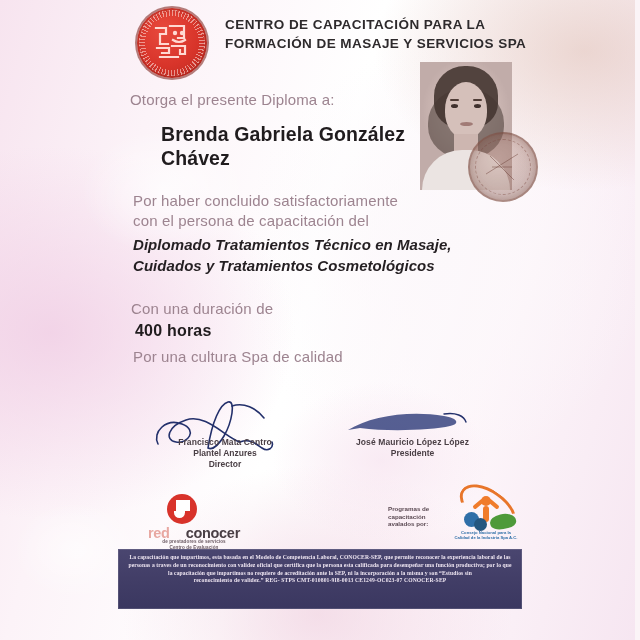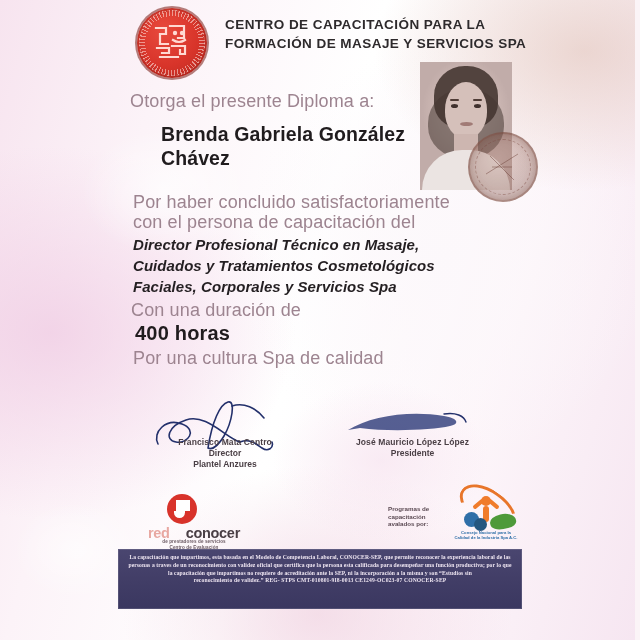--- a/index.html
+++ b/index.html
@@ -77,28 +77,28 @@
     box-shadow:inset 0 0 8px rgba(110,65,55,.35);
   }
   .stamp:after{
     content:"";position:absolute;inset:5px;border-radius:50%;
     border:1px dashed rgba(120,70,60,.40);
   }
   .stamp-scribble{position:absolute;inset:0;}
 
   
   .t{position:absolute;color:#9d8490;}
-  .lbl{font-size:18px;letter-spacing:.15px;}
+  .lbl{font-size:15px;letter-spacing:.15px;}
   .name{
     font-size:19.5px;font-weight:700;color:#201c1e;line-height:24px;letter-spacing:.1px;margin-left:23px;
   }
   .prog{
     font-size:15px;font-style:italic;font-weight:600;color:#241f22;line-height:21.5px;letter-spacing:.05px;
   }
-  .hours{font-size:20px;font-weight:700;color:#201c1e;letter-spacing:.2px;text-align:right;}
+  .hours{font-size:16px;font-weight:700;color:#201c1e;letter-spacing:.2px;text-align:right;}
   .dateline{font-size:11.5px;font-weight:600;color:#2a2426;letter-spacing:.05px;}
 
   
   .sigblock{position:absolute;text-align:center;}
   .signame{font-size:8.5px;font-weight:700;color:#4a3f45;line-height:11px;letter-spacing:.1px;}
   .sigrole{font-size:8.5px;font-weight:700;color:#4a3f45;line-height:11px;}
   .sigink{position:absolute;pointer-events:none;}
 
   
   .rc{position:absolute;left:134px;top:494px;width:120px;height:54px;}
@@ -188,41 +188,40 @@
   </div>
 
   <div class="t lbl" style="left:130px;top:91px;">Otorga el presente Diploma a:</div>
 
   <div class="t name" style="left:138px;top:122px;">Brenda Gabriela González</div>
   <div class="t name" style="left:138px;top:146px;">Chávez</div>
 
   <div class="t lbl" style="left:133px;top:192px;">Por haber concluido satisfactoriamente</div>
   <div class="t lbl" style="left:133px;top:212px;">con el persona de capacitación del</div>
 
-  <div class="t prog" style="left:133px;top:234px;">Director Profesional Técnico en Masaje,</div>
+  <div class="t prog" style="left:133px;top:234px;">Diplomado Tratamientos Técnico en Masaje,</div>
   <div class="t prog" style="left:133px;top:255px;">Cuidados y Tratamientos Cosmetológicos</div>
-  <div class="t prog" style="left:133px;top:276px;">Faciales, Corporales y Servicios Spa</div>
 
   <div class="t lbl" style="left:131px;top:300px;">Con una duración de</div>
   <div class="t hours" style="left:135px;top:322px;">400 horas</div>
   <div class="t lbl" style="left:133px;top:348px;">Por una cultura Spa de calidad</div>
 
 
   <svg class="sigink" style="left:148px;top:398px;width:180px;height:60px;" viewBox="0 0 180 60">
     <g fill="none" stroke="#23306b" stroke-width="1.6" stroke-linecap="round">
       <path d="M10 46 C4 34 18 20 34 26 C50 32 40 46 28 44 C16 42 20 28 38 22 C58 15 78 40 92 44"></path>
       <path d="M60 50 C64 24 72 6 80 4 C88 2 84 24 76 38 C70 48 64 52 60 50"></path>
       <path d="M92 44 C102 40 108 46 114 50 C120 54 126 50 124 44"></path>
       <path d="M84 8 C96 4 108 10 116 20"></path>
     </g>
   </svg>
   <div class="sigblock" style="left:140px;top:437px;width:170px;">
     <div class="signame">Francisco Mata Centro</div>
+    <div class="sigrole">Plantel Anzures</div>
     <div class="sigrole">Director</div>
-    <div class="sigrole">Plantel Anzures</div>
   </div>
 
   <svg class="sigink" style="left:340px;top:404px;width:140px;height:40px;" viewBox="0 0 140 40">
     <g fill="none" stroke="#23306b" stroke-width="1.4" stroke-linecap="round">
       <path d="M8 26 C30 12 70 6 104 12 C118 14 120 20 110 22 C92 26 50 28 20 24" fill="#2c3a78" stroke="none" opacity=".8"></path>
       <path d="M104 10 C116 8 124 12 126 18"></path>
     </g>
   </svg>
   <div class="sigblock" style="left:330px;top:437px;width:165px;">
     <div class="signame">José Mauricio López López</div>

